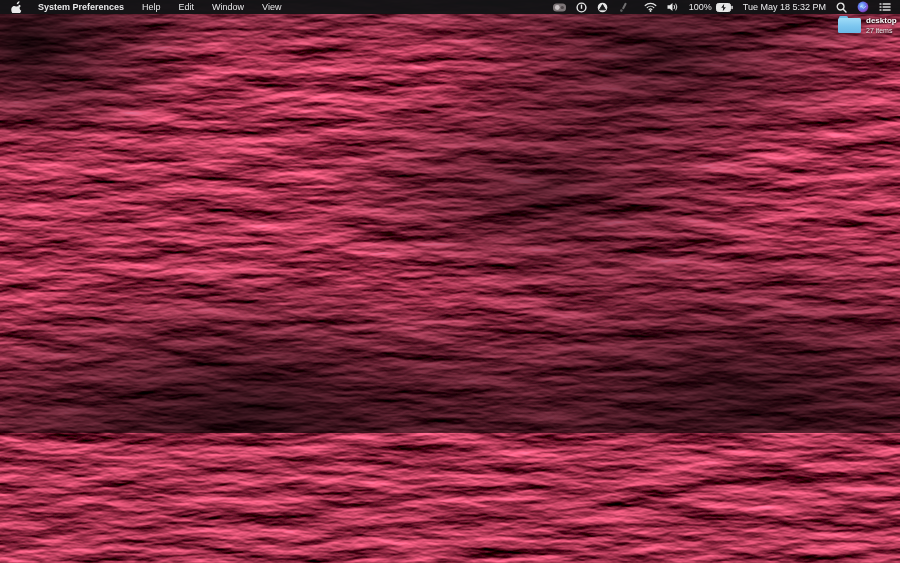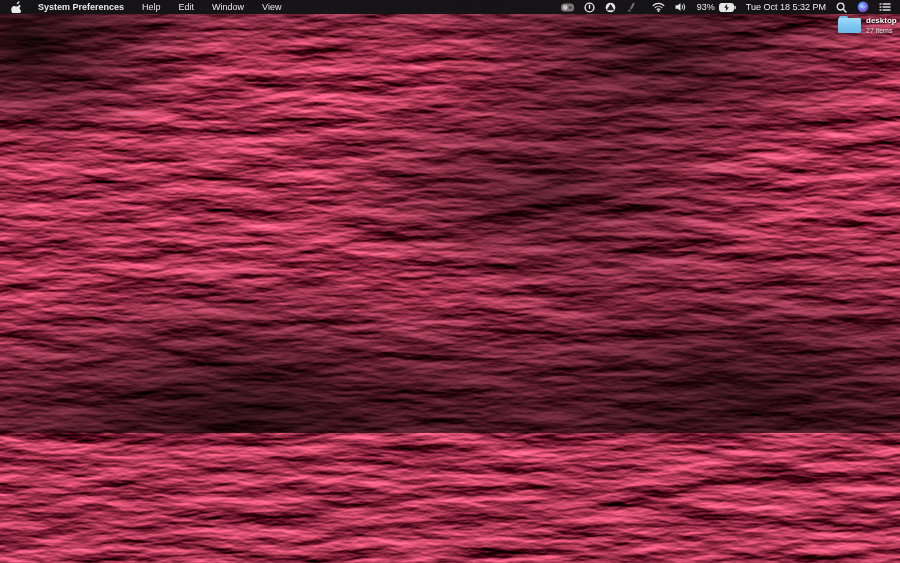--- a/index.html
+++ b/index.html
@@ -152,31 +152,31 @@
       <div class="st-item">
         <svg width="12" height="10" viewBox="0 0 12 10">
           <polygon points="0.5,3.2 2.8,3.2 5.5,1 5.5,9 2.8,6.8 0.5,6.8" fill="#e6e6e6"></polygon>
           <g stroke="#e6e6e6" fill="none" stroke-width="1" stroke-linecap="round">
             <path d="M7.2 3.3 a2.6 2.6 0 0 1 0 3.4"></path>
             <path d="M8.9 2 a5.2 5.2 0 0 1 0 6"></path>
           </g>
         </svg>
       </div>
       <div class="st-item">
-        <span class="st-text">93%</span>
+        <span class="st-text">100%</span>
         <span style="margin-left:4px;">
           <svg width="17" height="9" viewBox="0 0 17 9">
             <rect x="0.5" y="0.5" width="14" height="8" rx="2" fill="#e6e6e6" stroke="#e6e6e6"></rect>
             <rect x="15.3" y="2.8" width="1.5" height="3.4" rx="0.7" fill="#e6e6e6"></rect>
             <path d="M8.2 0.8 L5.2 4.7 h2 L6.8 8.2 L9.9 4.2 H7.8 Z" fill="#17171a"></path>
           </svg>
         </span>
       </div>
       <div class="st-item">
-        <span class="st-text">Tue Oct 18 5:32 PM</span>
+        <span class="st-text">Tue May 18 5:32 PM</span>
       </div>
       <div class="st-item">
         <svg width="11" height="11" viewBox="0 0 11 11">
           <circle cx="4.6" cy="4.6" r="3.4" fill="none" stroke="#e6e6e6" stroke-width="1.3"></circle>
           <line x1="7.2" y1="7.2" x2="10" y2="10" stroke="#e6e6e6" stroke-width="1.4" stroke-linecap="round"></line>
         </svg>
       </div>
       <div class="st-item">
         <svg width="12" height="12" viewBox="0 0 12 12">
           <defs>

